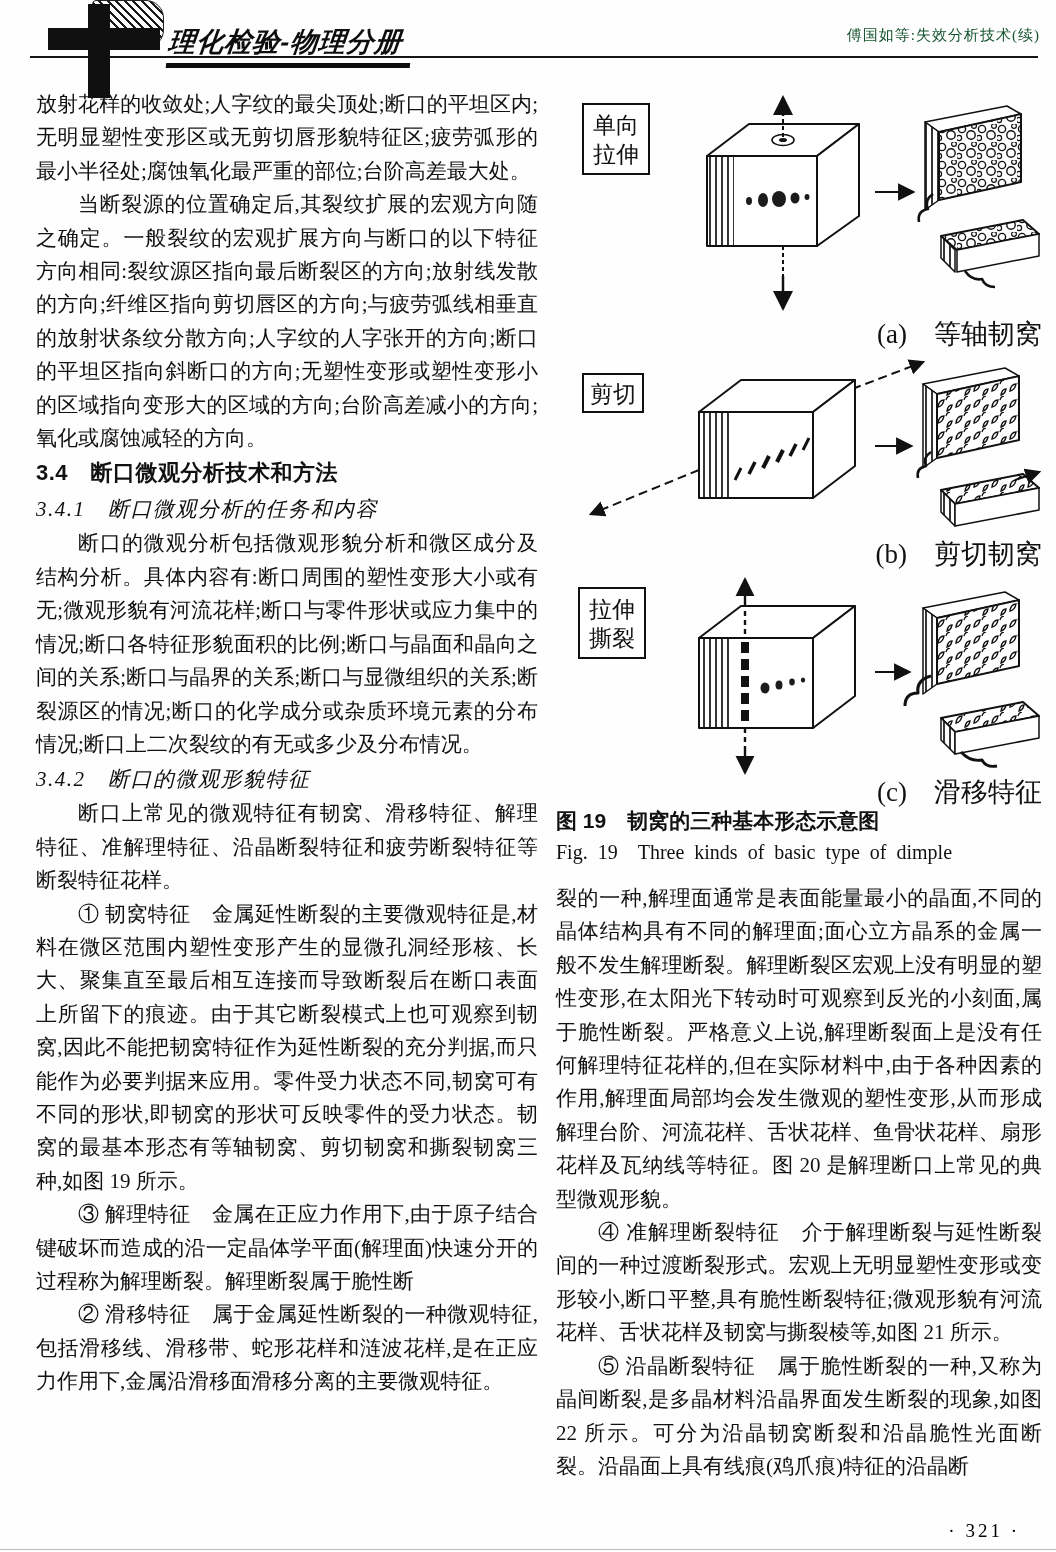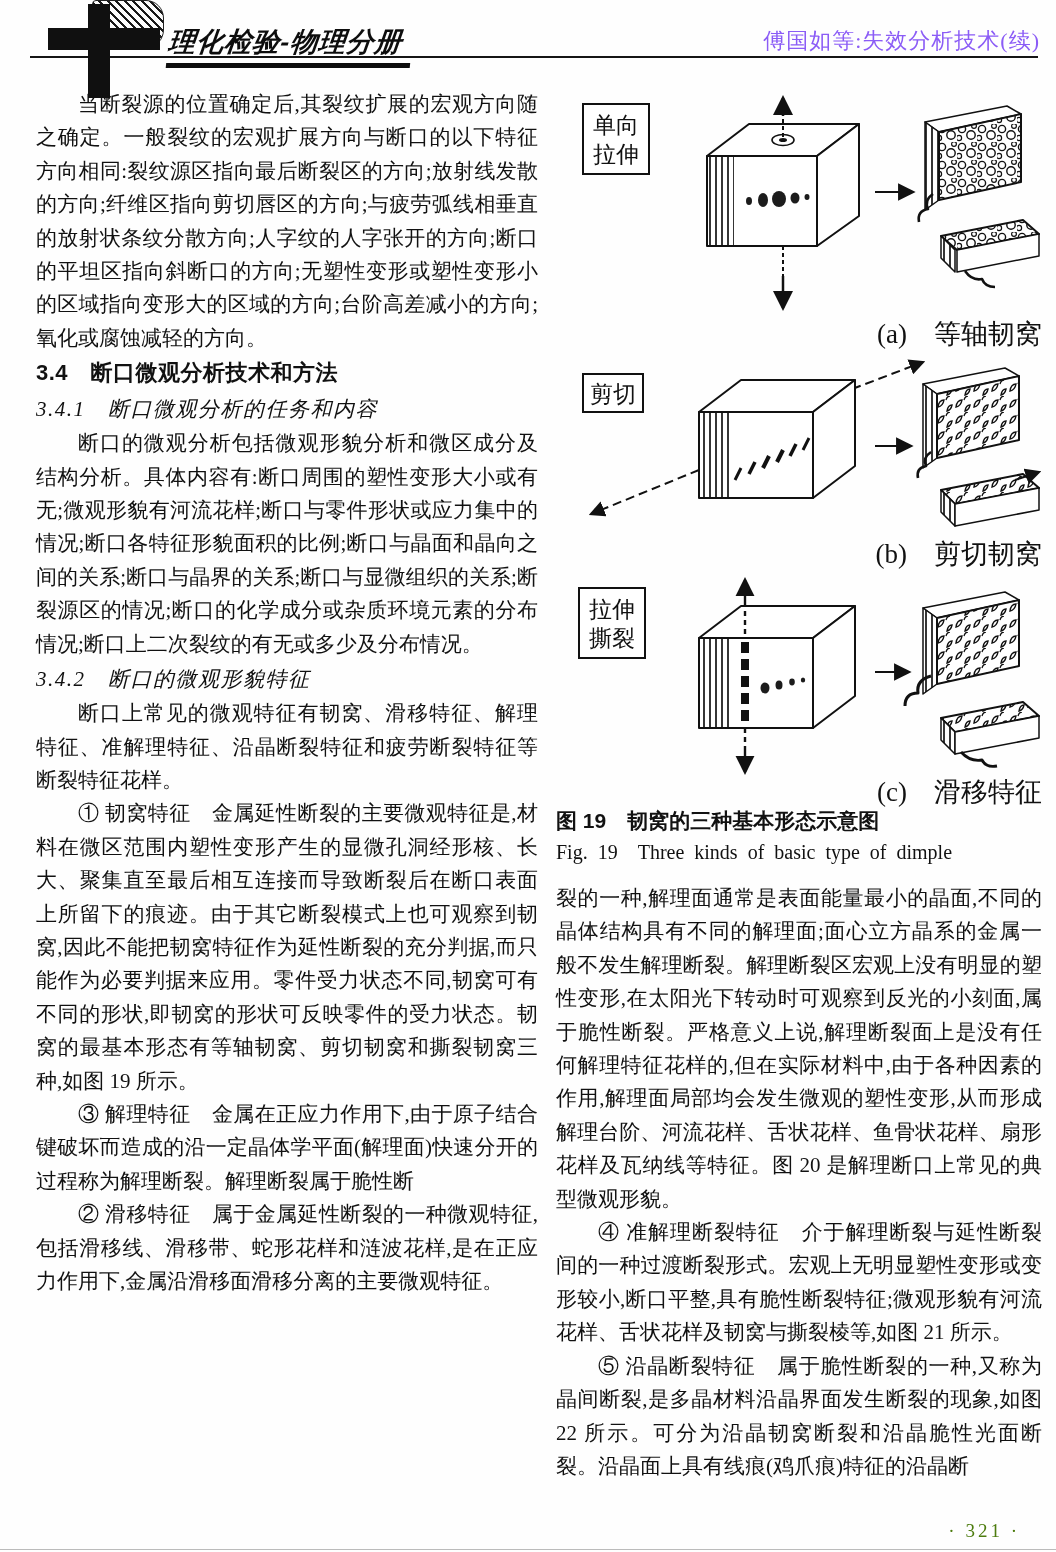--- a/index.html
+++ b/index.html
@@ -12,40 +12,40 @@
   .logo-hatch{position:absolute;left:92px;top:0px;width:70px;height:46px;
     background:repeating-linear-gradient(45deg,#1a1a1a 0 2px,#fdfdfd 2px 6px);
     border-radius:4px 18px 18px 4px;border:1px solid #222;}
   .logo-vbar{position:absolute;left:88px;top:4px;width:22px;height:94px;background:#101010;}
   .logo-hbar{position:absolute;left:48px;top:28px;width:112px;height:22px;background:#101010;}
   .logo-text{
     position:absolute;left:168px;top:24px;font-family:"Liberation Sans","DejaVu Sans",sans-serif;
     font-weight:bold;font-style:italic;font-size:27px;letter-spacing:1px;color:#0d0d0d;
     transform:skewX(-6deg);border-bottom:5px solid #0d0d0d;padding:0 10px 3px 0;
   }
-  .running-title{position:absolute;right:16px;top:26px;font-size:22px;letter-spacing:1px;color:#8b5cf6;}
+  .running-title{position:absolute;right:16px;top:26px;font-size:15px;letter-spacing:1px;color:#14532d;}
   
   .col{position:absolute;top:88px;width:502px;font-size:21px;line-height:33.4px;
     text-align:justify;text-justify:inter-ideograph;}
   .col-left{left:36px;}
   .col-right{left:556px;width:486px;}
   .col p{margin:0;}
   .indent{text-indent:2em;}
   .h-bold{font-family:"Liberation Sans","DejaVu Sans",sans-serif;font-weight:bold;font-size:22px;
     letter-spacing:0.5px;line-height:36px;}
   .h-kai{font-style:italic;letter-spacing:1.5px;line-height:36px;}
   
   .figure{margin:0 0 14px 0;}
   .subfig svg{display:block;margin:0 auto;}
   .subcaption{text-align:right;font-size:27px;line-height:28px;margin:0 0 6px 0;}
   .figcap-zh{text-align:left;font-weight:bold;font-size:21px;line-height:30px;
     font-family:"Liberation Sans","DejaVu Sans",sans-serif;}
   .figcap-en{text-align:left;font-size:20px;line-height:32px;word-spacing:5px;}
   
-  .page-number{position:absolute;right:36px;bottom:10px;font-size:19px;letter-spacing:3px;color:#4d7c0f;}
+  .page-number{position:absolute;right:36px;bottom:10px;font-size:19px;letter-spacing:3px;color:#000000;}
   .svgtext{font-family:"Liberation Serif","DejaVu Serif",serif;fill:#111;}
   .edge-line{position:absolute;left:0;bottom:2px;width:100%;height:1px;background:#bbb;}
 </style>
 </head>
 <body>
 
 <div class="page">
 
   <svg width="0" height="0" style="position:absolute" aria-hidden="true">
     <defs>
@@ -73,20 +73,21 @@
   </svg>
 
   <div class="hdr-rule"></div>
   <div class="logo-hatch"></div>
   <div class="logo-vbar"></div>
   <div class="logo-hbar"></div>
   <div class="logo-text">理化检验-物理分册</div>
   <div class="running-title">傅国如等:失效分析技术(续)</div>
 
   <div class="col col-left">
+    <p>放射花样的收敛处;人字纹的最尖顶处;断口的平坦区内;无明显塑性变形区或无剪切唇形貌特征区;疲劳弧形的最小半径处;腐蚀氧化最严重的部位;台阶高差最大处。</p>
     <p class="indent">当断裂源的位置确定后,其裂纹扩展的宏观方向随之确定。一般裂纹的宏观扩展方向与断口的以下特征方向相同:裂纹源区指向最后断裂区的方向;放射线发散的方向;纤维区指向剪切唇区的方向;与疲劳弧线相垂直的放射状条纹分散方向;人字纹的人字张开的方向;断口的平坦区指向斜断口的方向;无塑性变形或塑性变形小的区域指向变形大的区域的方向;台阶高差减小的方向;氧化或腐蚀减轻的方向。</p>
     <p class="h-bold">3.4　断口微观分析技术和方法</p>
     <p class="h-kai">3.4.1　断口微观分析的任务和内容</p>
     <p class="indent">断口的微观分析包括微观形貌分析和微区成分及结构分析。具体内容有:断口周围的塑性变形大小或有无;微观形貌有河流花样;断口与零件形状或应力集中的情况;断口各特征形貌面积的比例;断口与晶面和晶向之间的关系;断口与晶界的关系;断口与显微组织的关系;断裂源区的情况;断口的化学成分或杂质环境元素的分布情况;断口上二次裂纹的有无或多少及分布情况。</p>
     <p class="h-kai">3.4.2　断口的微观形貌特征</p>
     <p class="indent">断口上常见的微观特征有韧窝、滑移特征、解理特征、准解理特征、沿晶断裂特征和疲劳断裂特征等断裂特征花样。</p>
     <p class="indent">① 韧窝特征　金属延性断裂的主要微观特征是,材料在微区范围内塑性变形产生的显微孔洞经形核、长大、聚集直至最后相互连接而导致断裂后在断口表面上所留下的痕迹。由于其它断裂模式上也可观察到韧窝,因此不能把韧窝特征作为延性断裂的充分判据,而只能作为必要判据来应用。零件受力状态不同,韧窝可有不同的形状,即韧窝的形状可反映零件的受力状态。韧窝的最基本形态有等轴韧窝、剪切韧窝和撕裂韧窝三种,如图 19 所示。</p>
     <p class="indent">③ 解理特征　金属在正应力作用下,由于原子结合键破坏而造成的沿一定晶体学平面(解理面)快速分开的过程称为解理断裂。解理断裂属于脆性断</p>
     <p class="indent">② 滑移特征　属于金属延性断裂的一种微观特征,包括滑移线、滑移带、蛇形花样和涟波花样,是在正应力作用下,金属沿滑移面滑移分离的主要微观特征。</p>
   </div>

